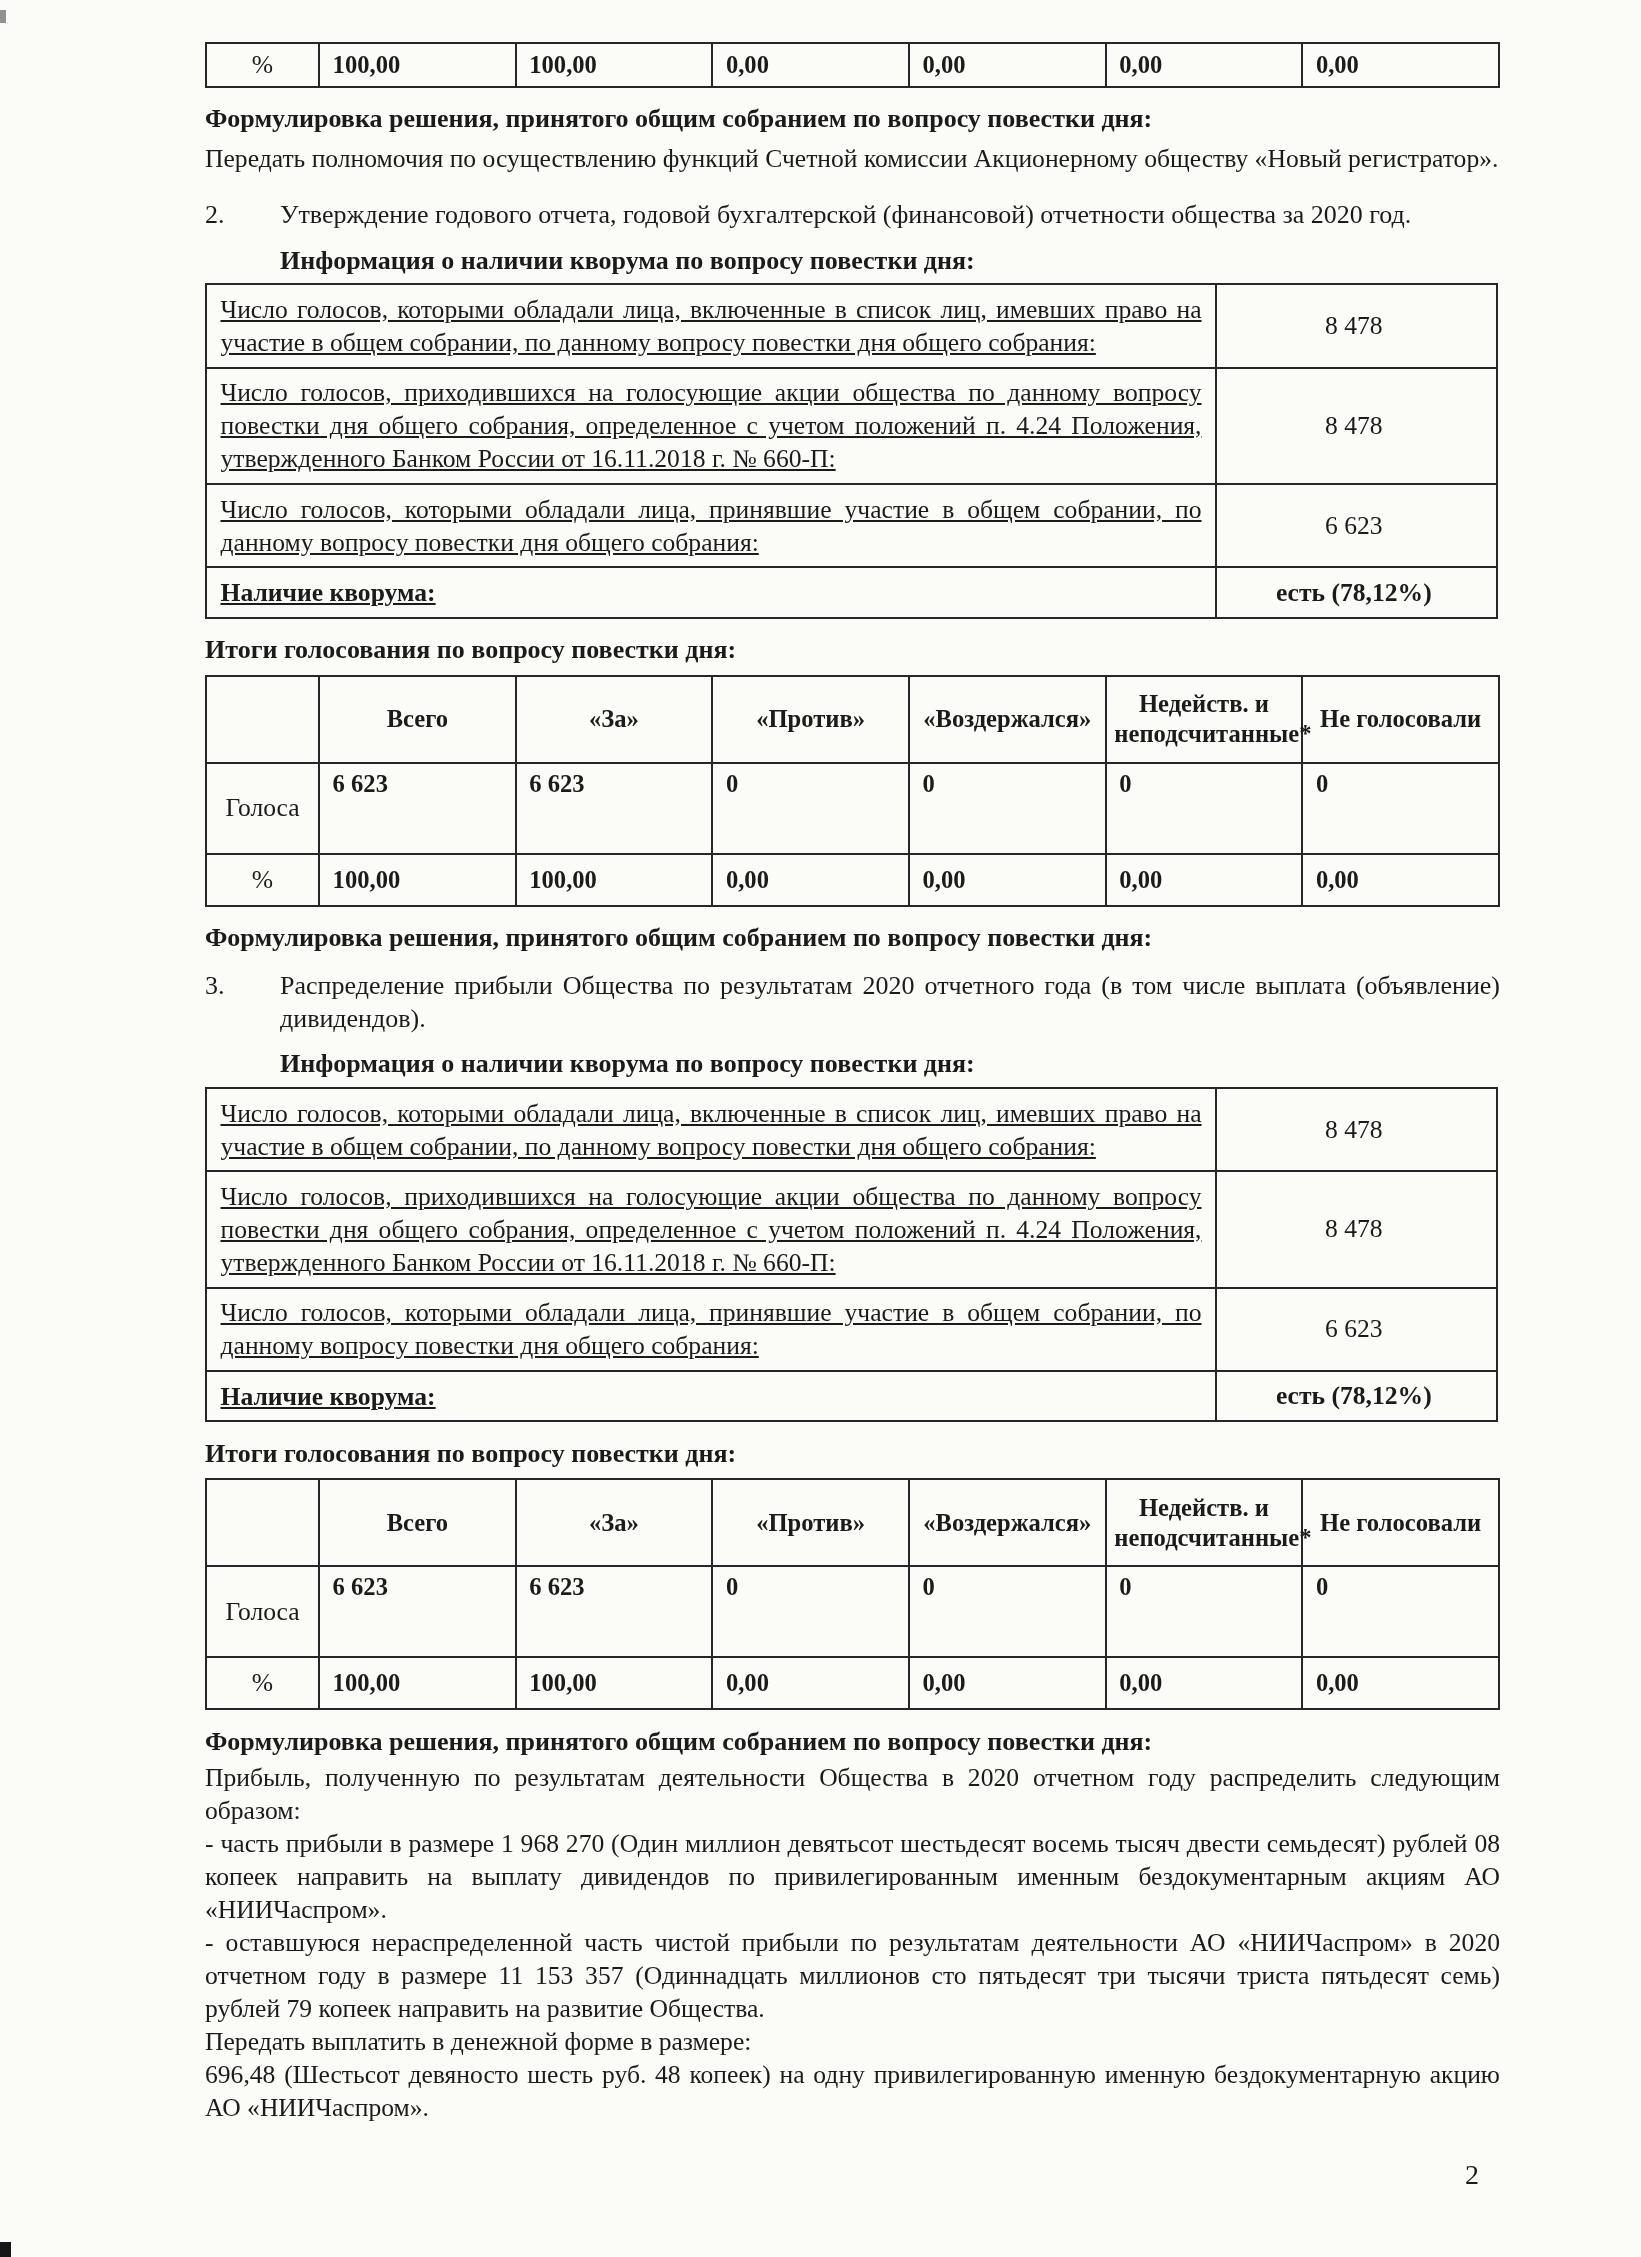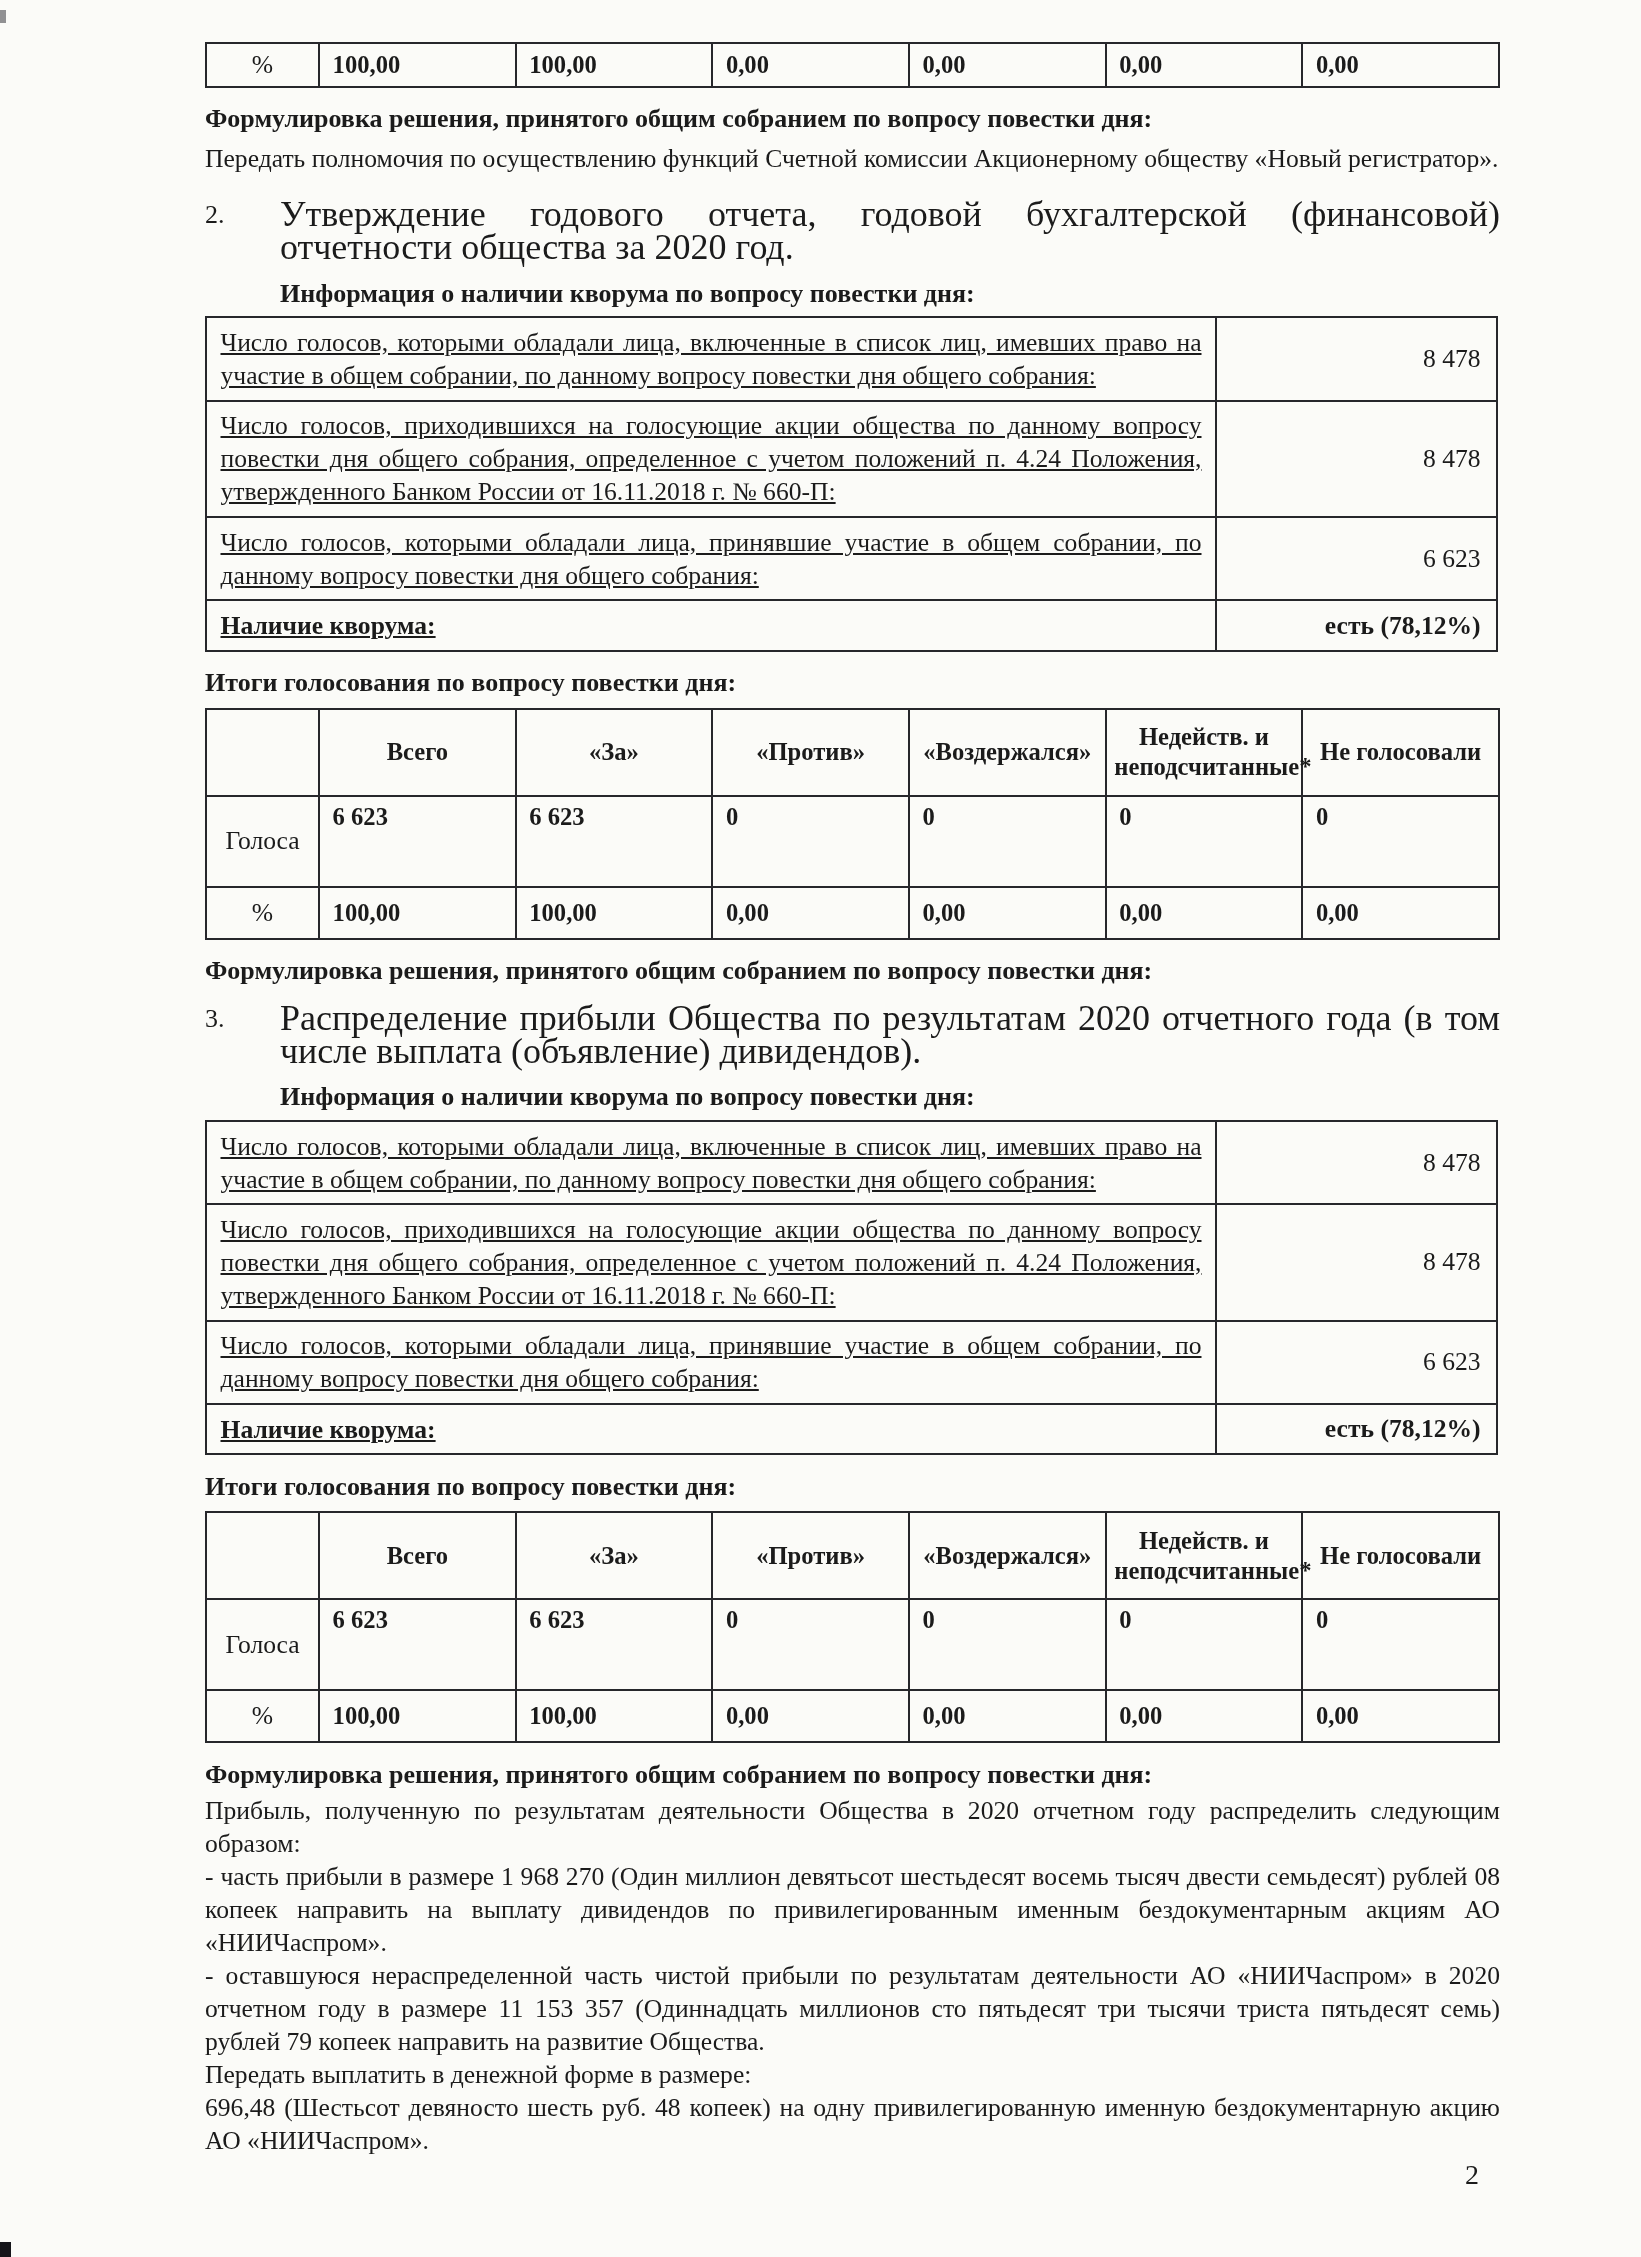--- a/index.html
+++ b/index.html
@@ -19,39 +19,39 @@
   .para{
     font-size:25.6px;line-height:33px;text-align:justify;margin:0;
   }
   .h-bold{
     font-size:26px;line-height:31px;font-weight:bold;margin:0;
   }
   .indent{margin-left:75px;}
   
   .item{display:flex;align-items:flex-start;}
   .item-num{width:75px;flex:0 0 75px;font-size:26px;line-height:33px;}
-  .item-title{flex:1;font-size:36px;line-height:33px;text-align:justify;margin:0;}
+  .item-title{flex:1;font-size:26px;line-height:33px;text-align:justify;margin:0;}
   
   table{border-collapse:collapse;table-layout:fixed;}
   .vt{width:1295px;}
   .vt td,.vt th{border:2.4px solid #26272b;box-sizing:border-box;padding:5.8px 12.6px;}
   .vt .col-label{width:113px;}
   .vt th{font-size:24.6px;font-weight:bold;text-align:center;vertical-align:middle;line-height:30px;padding:5.8px 7.7px;}
   .vt .num{font-size:24.6px;font-weight:bold;text-align:left;}
   .vt .row-lab{font-size:25.6px;font-weight:normal;text-align:center;vertical-align:middle;}
   .vt .row-lab-c{font-size:25.6px;text-align:center;vertical-align:middle;}
   .carry td{height:44px;vertical-align:middle;}
   .hdr-row th{height:87px;}
   .votes-row td{height:91px;vertical-align:top;}
   .votes-row td.row-lab{vertical-align:middle;}
   .pct-row td{height:52px;vertical-align:middle;}
   .qt{width:1293px;}
   .qt td{border:2.4px solid #26272b;box-sizing:border-box;padding:7.7px 13.5px;}
   .qt .q-lab{width:1010px;font-size:25.6px;line-height:33px;text-align:justify;vertical-align:top;text-decoration:underline;}
-  .qt .q-val{font-size:25.6px;text-align:right;vertical-align:middle;padding-right:15.4px;padding-left:10px;}
+  .qt .q-val{font-size:25.6px;text-align:center;vertical-align:middle;padding-right:15.4px;padding-left:10px;}
   .qt .q-total td{height:48px;font-weight:bold;vertical-align:middle;}
   
   .mb4{margin-bottom:3.9px;}.mb8{margin-bottom:7.7px;}.mb10{margin-bottom:9.7px;}
   .mb14{margin-bottom:13.5px;}.mb16{margin-bottom:15.4px;}.mb20{margin-bottom:19.3px;}
   .mt24{margin-top:23px;}.mt16{margin-top:15.4px;}
   
   .page-number{
     position:absolute;top:2159px;right:162px;
     font-size:28px;color:#1b1b1b;
   }

